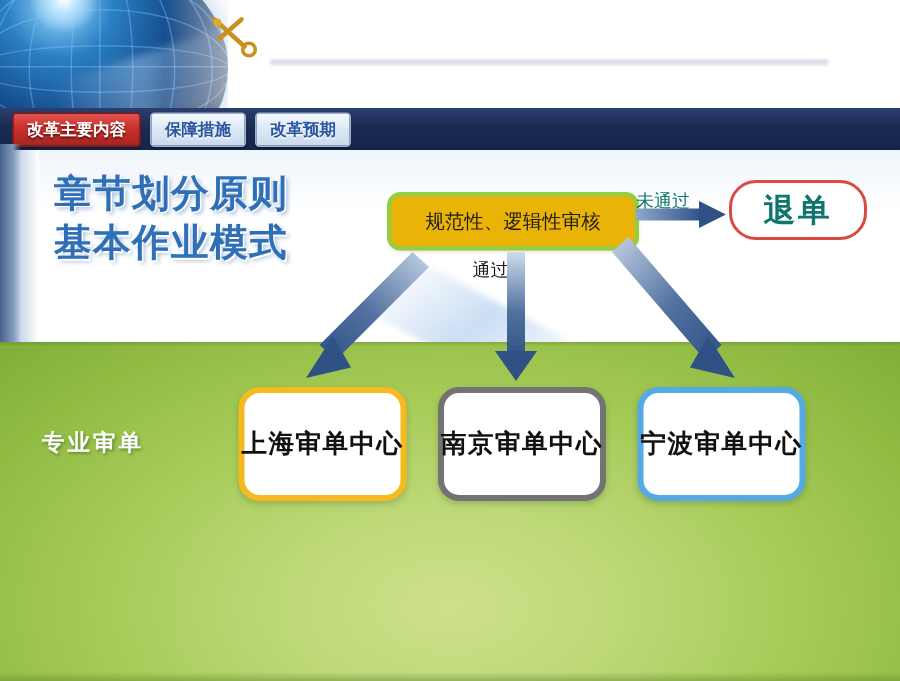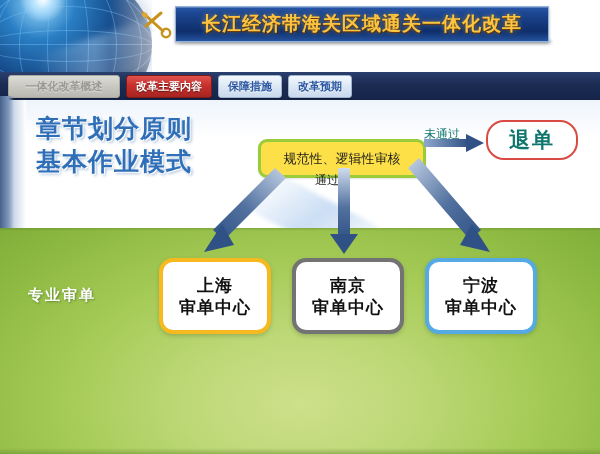--- a/index.html
+++ b/index.html
@@ -91,22 +91,22 @@
     text-shadow:1px 1px 0 #ffffff, 2px 2px 3px rgba(60,110,170,.45);
     white-space:nowrap;
   }
 
   .swoosh{position:absolute;left:255px;top:196px;width:120px;height:46px;
     background:linear-gradient(115deg, rgba(255,255,255,0) 0%, rgba(160,195,235,.55) 50%, rgba(255,255,255,0) 100%);
     transform:rotate(28deg);filter:blur(2px);}
 
   
   .checkbox-node{
-    position:absolute;left:258px;top:139px;width:162px;height:33px;
-    background:#fde047;border:3px solid #9acb3a;border-radius:9px;
+    position:absolute;left:258px;top:128px;width:162px;height:33px;
+    background:#eab308;border:3px solid #9acb3a;border-radius:9px;
     display:flex;align-items:center;justify-content:center;
     box-shadow:0 1px 2px rgba(0,0,0,.12);
   }
   .checkbox-node span{font-size:13px;color:#1c1c1c;white-space:nowrap;}
 
   .lbl-fail{position:absolute;left:424px;top:126px;font-size:12px;color:#0f766e;white-space:nowrap;}
   .lbl-pass{position:absolute;left:315px;top:172px;font-size:12px;color:#1c1c1c;white-space:nowrap;}
 
   .arrow-fail{position:absolute;left:424px;top:134px;width:60px;height:18px;}
 
@@ -125,21 +125,21 @@
   .green-top-edge{position:absolute;left:0;top:228px;width:600px;height:3px;
     background:linear-gradient(180deg, rgba(90,120,40,.35), rgba(140,180,70,0));}
   .green-bottom-edge{position:absolute;left:0;top:448px;width:600px;height:6px;
     background:linear-gradient(180deg, rgba(120,160,60,0), rgba(96,130,44,.45));}
 
   .side-label{position:absolute;left:28px;top:286px;font-size:15px;color:#ffffff;font-weight:bold;
     letter-spacing:2px;text-shadow:1px 1px 2px rgba(60,90,30,.55);white-space:nowrap;}
 
   .center-box{
     position:absolute;top:258px;width:104px;height:68px;background:#ffffff;border-radius:14px;
-    display:flex;flex-direction:column;align-items:center;justify-content:center;
+    display:flex;flex-direction:row;align-items:center;justify-content:center;
     box-shadow:0 2px 4px rgba(70,100,40,.30);
   }
   .center-box .l1,.center-box .l2{font-size:17px;font-weight:bold;color:#111111;line-height:22px;letter-spacing:1px;white-space:nowrap;}
   #box-shanghai{left:159px;border:4px solid #f6b91f;}
   #box-nanjing{left:292px;border:4px solid #737373;}
   #box-ningbo{left:425px;border:4px solid #56aae4;}
 
   .footnote{position:absolute;left:0;top:368px;width:600px;text-align:center;
     font-size:13px;font-weight:bold;color:#ffffff;letter-spacing:1px;
     text-shadow:1px 1px 2px rgba(60,90,30,.6), 0 0 3px rgba(255,255,255,.35);}
@@ -172,27 +172,23 @@
       <g stroke="#c8921e" stroke-width="3" stroke-linecap="round" fill="none">
         <line x1="4" y1="4" x2="24" y2="22"></line>
         <line x1="22" y1="4" x2="7" y2="17"></line>
       </g>
       <circle cx="27" cy="24" r="4.2" fill="none" stroke="#c8921e" stroke-width="2.4"></circle>
       <circle cx="6" cy="6" r="2.6" fill="#e0aa30"></circle>
     </svg>
   </div>
 
   <div class="title-shadow"></div>
-  <div class="title-plate">
-    <div class="t">长江经济带海关区域通关一体化改革</div>
-  </div>
 
   <div class="tabbar"></div>
   <div class="tabs">
-    <div class="tab dim">一体化改革概述</div>
     <div class="tab active">改革主要内容</div>
     <div class="tab">保障措施</div>
     <div class="tab">改革预期</div>
   </div>
 
   <div class="white-panel"></div>
   <div class="panel-sheen"></div>
   <div class="left-rail"></div>
   <div class="left-rail2"></div>
   <div class="swoosh"></div>

